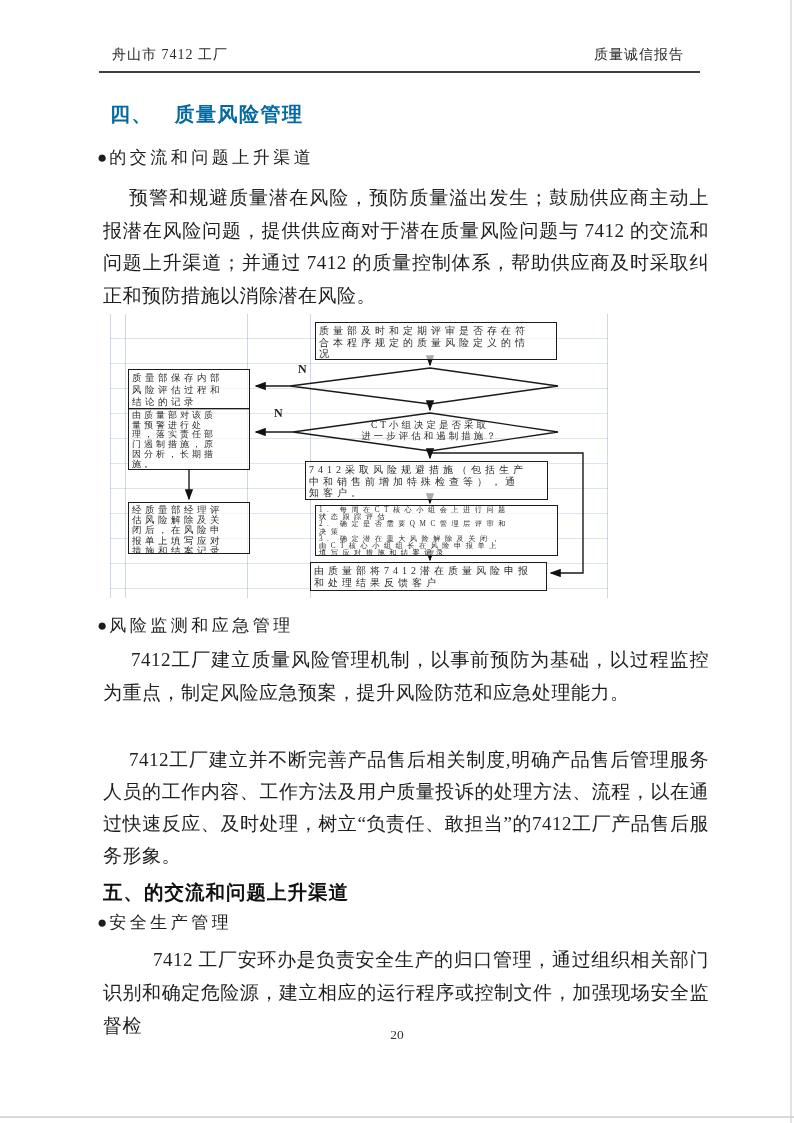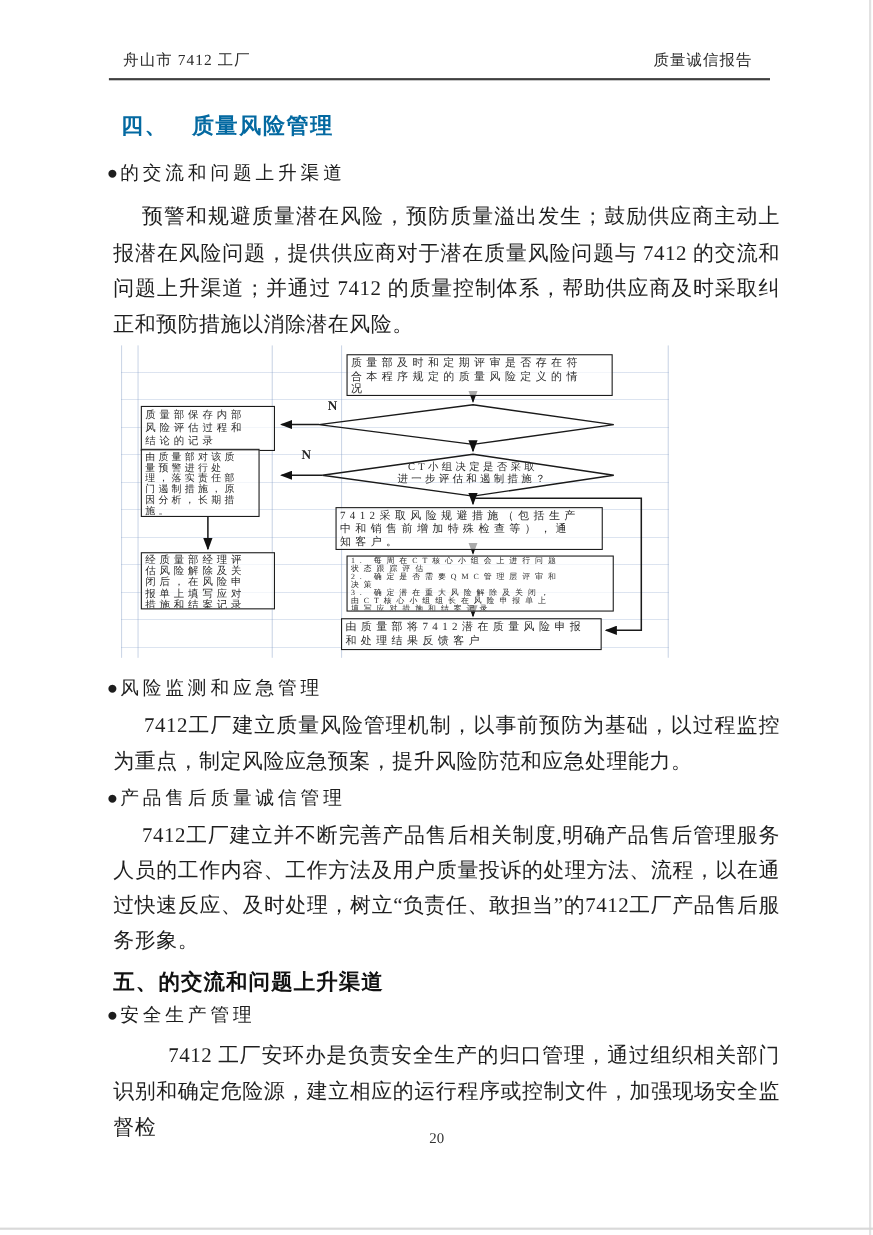--- a/index.html
+++ b/index.html
@@ -125,21 +125,21 @@
     <div class="fc-box" style="left:18px;top:55px;width:122px;height:41px;">
       <div class="fc-text fc-mid" style="font-size:9.5px;line-height:12px;letter-spacing:3.5px;">质量部保存内部
 风险评估过程和
 结论的记录</div>
     </div>
 
     <div class="fc-diamond-label" style="left:205px;top:106px;width:230px;">CT小组决定是否采取
 进一步评估和遏制措施？</div>
     <div class="fc-n" style="left:164px;top:92px;">N</div>
 
-    <div class="fc-box fc-small" style="left:18px;top:94px;width:108px;height:62px;">
+    <div class="fc-box fc-small" style="left:18px;top:94px;width:122px;height:62px;">
       <div class="fc-text">由质量部对该质
 量预警进行处
 理，落实责任部
 门遏制措施，原
 因分析，长期措
 施。</div>
     </div>
 
     <div class="fc-box" style="left:195px;top:147px;width:243px;height:39px;">
       <div class="fc-text">7412采取风险规避措施（包括生产
@@ -169,23 +169,20 @@
       <div class="fc-text">由质量部将7412潜在质量风险申报
 和处理结果反馈客户</div>
     </div>
   </div>
 
   <div class="bullet b2">
     <span class="dot">●</span><span>风险监测和应急管理</span>
   </div>
   <div class="para p2">7412工厂建立质量风险管理机制，以事前预防为基础，以过程监控为重点，制定风险应急预案，提升风险防范和应急处理能力。</div>
 
-  <div class="bullet b3">
-    <span class="dot">●</span><span>产品售后质量诚信管理</span>
-  </div>
   <div class="para p3">7412工厂建立并不断完善产品售后相关制度,明确产品售后管理服务人员的工作内容、工作方法及用户质量投诉的处理方法、流程，以在通过快速反应、及时处理，树立“负责任、敢担当”的7412工厂产品售后服务形象。</div>
 
   <div class="h2">五、的交流和问题上升渠道</div>
 
   <div class="bullet b4">
     <span class="dot">●</span><span>安全生产管理</span>
   </div>
   <div class="para p4">7412 工厂安环办是负责安全生产的归口管理，通过组织相关部门识别和确定危险源，建立相应的运行程序或控制文件，加强现场安全监督检</div>
 
   <div class="footer">20</div>

